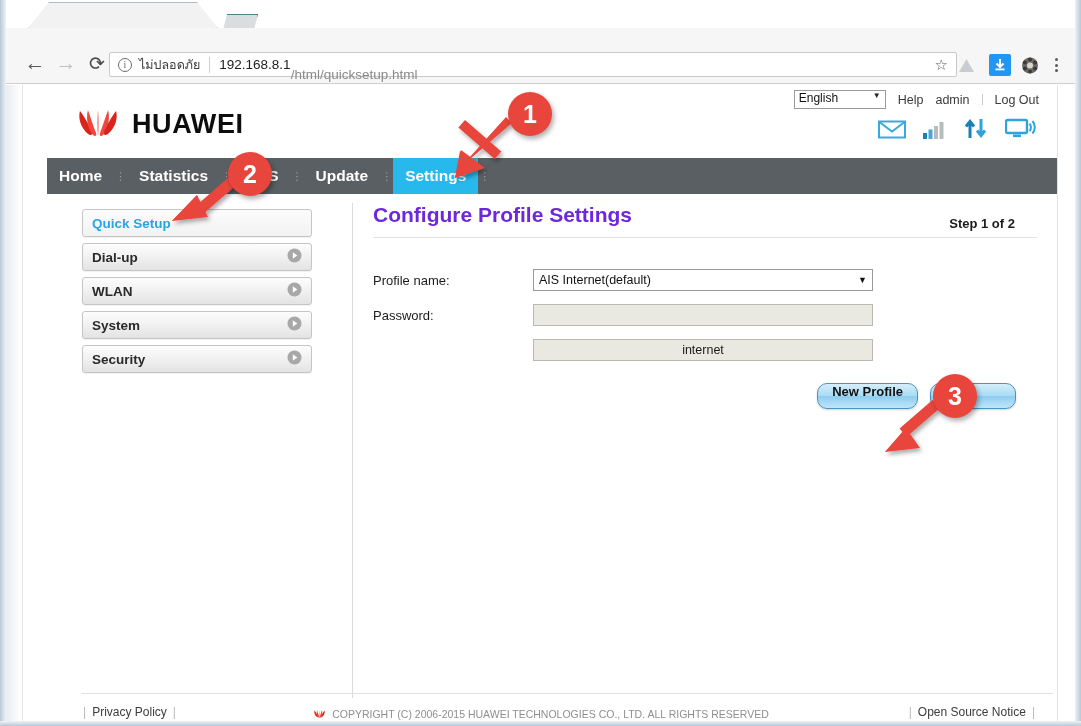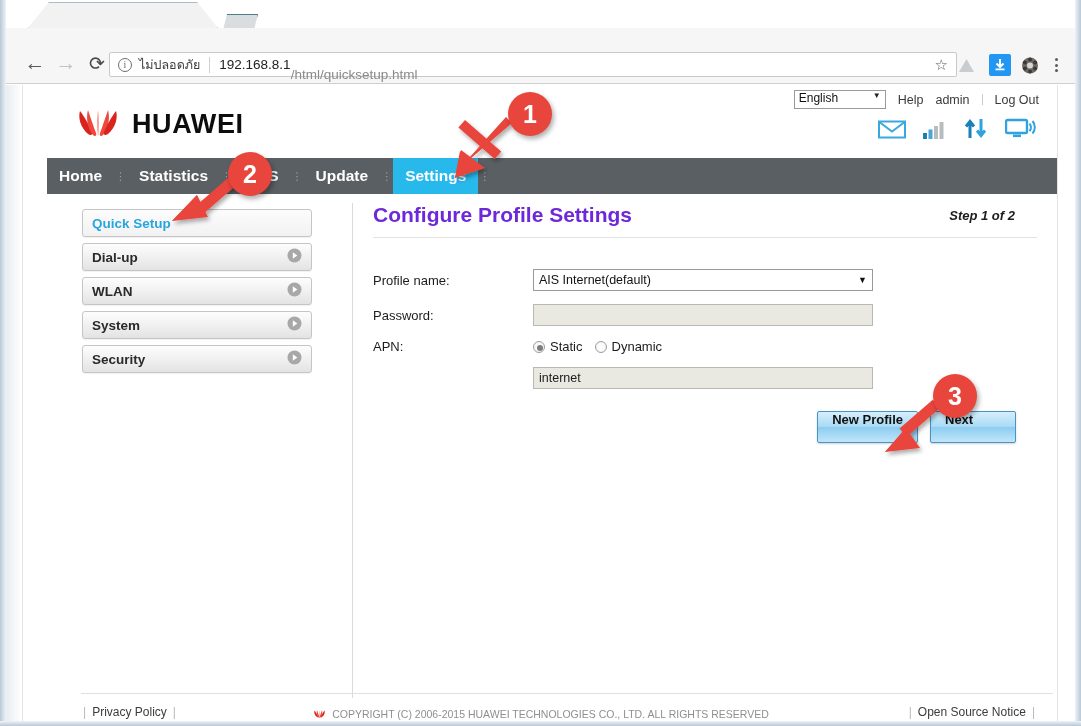--- a/index.html
+++ b/index.html
@@ -171,21 +171,21 @@
   .side-item.active { color:#28a5e0; background:linear-gradient(180deg,#fcfcfc,#f2f2f2); }
   .side-arrow { margin-left:auto; }
 
   .vdivider { position:absolute; left:329px; top:118px; width:1px; height:495px; background:#dadada; }
 
   .content { position:absolute; left:350px; top:118px; right:20px; }
   .content-title {
     font-size:21px; font-weight:bold; color:#6d28d9; display:inline-block;
   }
   .step-label {
-    position:absolute; right:22px; top:5px; font-size:13px; font-weight:bold; color:#1c1c1c;font-style:italic;
+    position:absolute; right:22px; top:13px; font-size:13px; font-weight:bold; color:#1c1c1c;
   }
   .title-rule { margin-top:10px; height:1px; background:#e2e2e2; }
 
   .form { margin-top:31px; position:relative; }
   .frow { display:flex; align-items:center; margin-bottom:13px; }
   .flabel { width:160px; font-size:13px; color:#1c1c1c; }
   .finput {
     width:340px; height:22px; background:#e9e9e2; border:1px solid #b9b9b0;
     font-size:12.5px; color:#1c1c1c; padding:0 5px; line-height:20px;
   }
@@ -198,25 +198,25 @@
   .radio-grp { display:flex; align-items:center; gap:5px; font-size:13px; color:#1c1c1c; }
   .radio {
     width:12px; height:12px; border-radius:50%; border:1px solid #9d9d9d;
     background: radial-gradient(circle, #ffffff 0%, #f2f2f2 100%);
     display:inline-block; position:relative;
   }
   .radio.on::after {
     content:''; position:absolute; left:3px; top:3px; width:6px; height:6px;
     border-radius:50%; background:#7d7d7d;
   }
-  .apn-input-row { margin-left:160px; margin-top:13px; }
+  .apn-input-row { margin-left:160px; margin-top:13px;text-align:center; }
   .btn-row { display:flex; justify-content:flex-end; gap:12px; margin-top:22px; margin-right:21px; }
   .btn {
-    min-width:86px; height:32px; padding:0 14px;
-    border:1px solid #4a93c4; border-radius:2px;
+    min-width:86px; height:26px; padding:0 14px;
+    border:1px solid #4a93c4; border-radius:10px;
     background: linear-gradient(180deg,#d6eefb 0%, #a9dcf5 48%, #8ecdf0 52%, #bfe6fa 100%);
     font-size:13px; font-weight:bold; color:#111; cursor:pointer;
     box-shadow:0 1px 2px rgba(0,0,0,.18);
   }
 
   
   .footer-rule { position:absolute; left:58px; top:608px; width:972px; height:1px; background:#e0e0e0; }
   .footer { position:absolute; left:0; top:620px; width:1036px; height:22px; }
   .f-left { position:absolute; left:60px; top:0; font-size:12px; color:#3c3c3c; display:flex; gap:6px; align-items:center;}
   .f-right{ position:absolute; right:24px; top:0; font-size:12px; color:#3c3c3c; display:flex; gap:6px; align-items:center;}
@@ -440,29 +440,20 @@
                 <span class="sel-arrow">▼</span>
               </div>
             </div>
 
 
             <div class="frow">
               <div class="flabel">Password:</div>
               <div class="finput"></div>
             </div>
 
-            <div class="frow">
-              <div class="flabel">APN:</div>
-              <div class="radio-grp">
-                <span class="radio on"></span>
-                <span>Static</span>
-                <span class="radio" style="margin-left:7px"></span>
-                <span>Dynamic</span>
-              </div>
-            </div>
 
             <div class="apn-input-row">
               <div class="finput">internet</div>
             </div>
 
             <div class="btn-row">
               <div class="btn">New Profile</div>
               <div class="btn">Next</div>
             </div>
 

